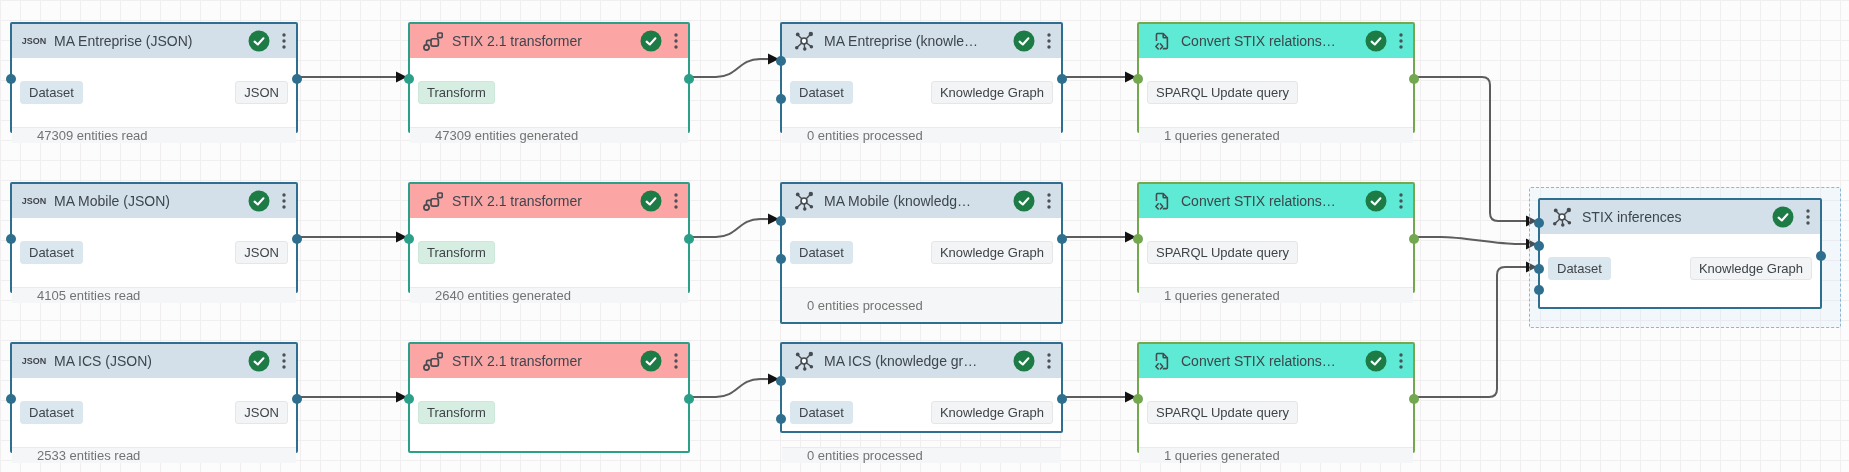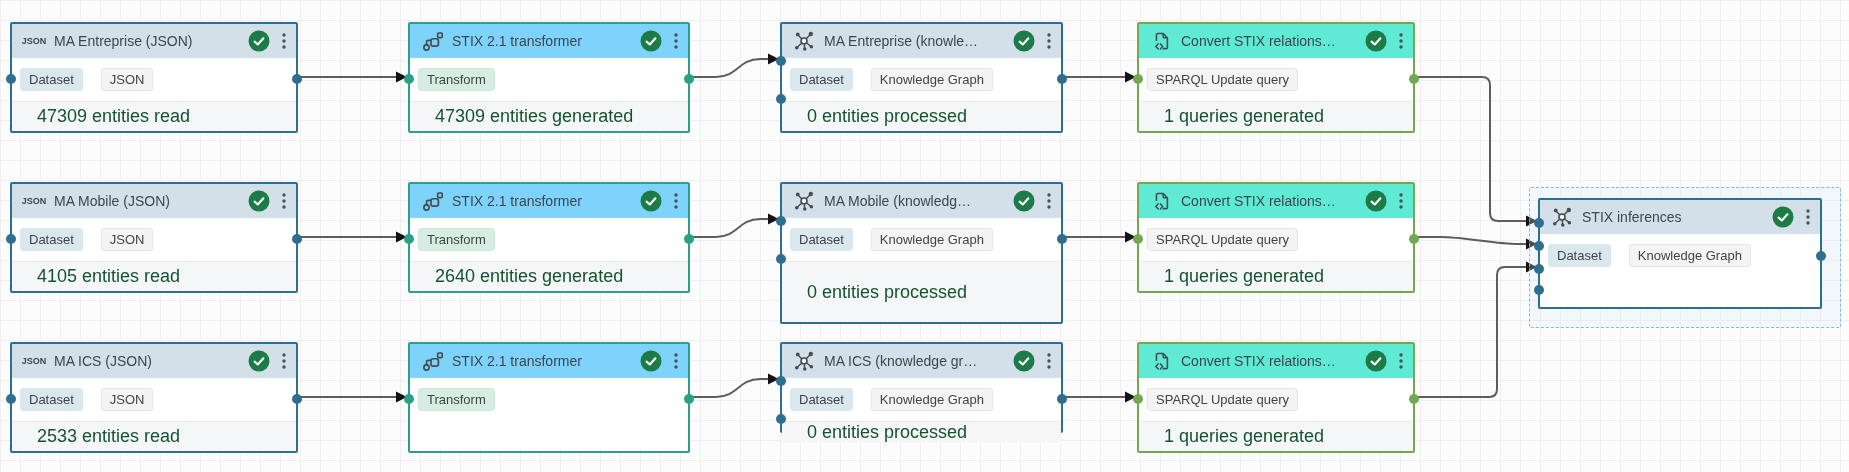--- a/index.html
+++ b/index.html
@@ -16,39 +16,39 @@
   .edge{stroke:#5d5d5d; stroke-width:2; fill:none;}
   .arrowhead{fill:#121212;}
   .selection-rect{position:absolute; z-index:2; border:1px dashed #8bb7d7;
     background:rgba(214,234,248,0.28); border-radius:2px;}
   .node{position:absolute; z-index:3; background:#ffffff; border:2px solid #888;
     border-radius:2px; box-sizing:border-box; display:flex; flex-direction:column;}
   .kind-dataset{border-color:#2e6e8e;}
   .kind-dataset .node-header{background:#d3e0e9;}
   .kind-dataset .port{background:#2e6e8e;}
   .kind-transform{border-color:#2b9f87;}
-  .kind-transform .node-header{background:#7dd3fc;}
+  .kind-transform .node-header{background:#fca5a5;}
   .kind-transform .port{background:#2b9f87;}
   .kind-query{border-color:#73a84f;}
   .kind-query .node-header{background:#5eead4;}
   .kind-query .port{background:#73a84f;}
   .node-header{height:34px; flex:none; display:flex; align-items:center; padding:0 8px 0 8px;}
   .node-icon{width:28px; flex:none; display:flex; justify-content:center; align-items:center;}
   .icon-json-label{font-weight:bold; font-size:9px; letter-spacing:0; color:#3f4449;}
   .node-title{font-size:14px; color:#3e464d; margin-left:6px; white-space:nowrap;
     overflow:hidden; text-overflow:ellipsis; flex:0 1 auto;}
   .node-check{margin-left:auto; flex:none; display:flex; align-items:center;}
   .node-kebab{flex:none; margin-left:12px; margin-right:2px; cursor:pointer; display:flex; align-items:center;}
-  .node-tags{display:flex; gap:18px; align-items:center; padding:3px 8px; height:37px; flex:none;}
+  .node-tags{display:flex; gap:7px; align-items:center; padding:16px 8px; height:37px; flex:none;justify-content:space-between;}
   .chip{font-size:13px; color:#3f4449; padding:3px 8px; border-radius:3px;
     background:#f3f4f5; border:1px solid #e4e6e8; white-space:nowrap;}
   .chip-dataset{background:#dbe7ee; border-color:#dbe7ee;}
   .chip-transform{background:#d6eee2; border-color:#cde8da;}
   .node-status{flex:1; background:#f4f6f7; border-top:1px solid #e8ebed;
-    display:flex; align-items:center; padding:0 25px; font-size:18px; color:#14532d;}
+    display:flex; align-items:center; padding:0 25px; font-size:13px; color:#737373;}
   .port{position:absolute; width:10px; height:10px; border-radius:50%; z-index:4;}
   .port-left{left:-6px;}
   .port-right{right:-6px;}
 </style>
 </head>
 <body>
 
 <div id="canvas" style="width: 1849px; height: 472px;">
   <svg id="edge-layer" width="1849" height="472" viewBox="0 0 1849 472">
       <g>

